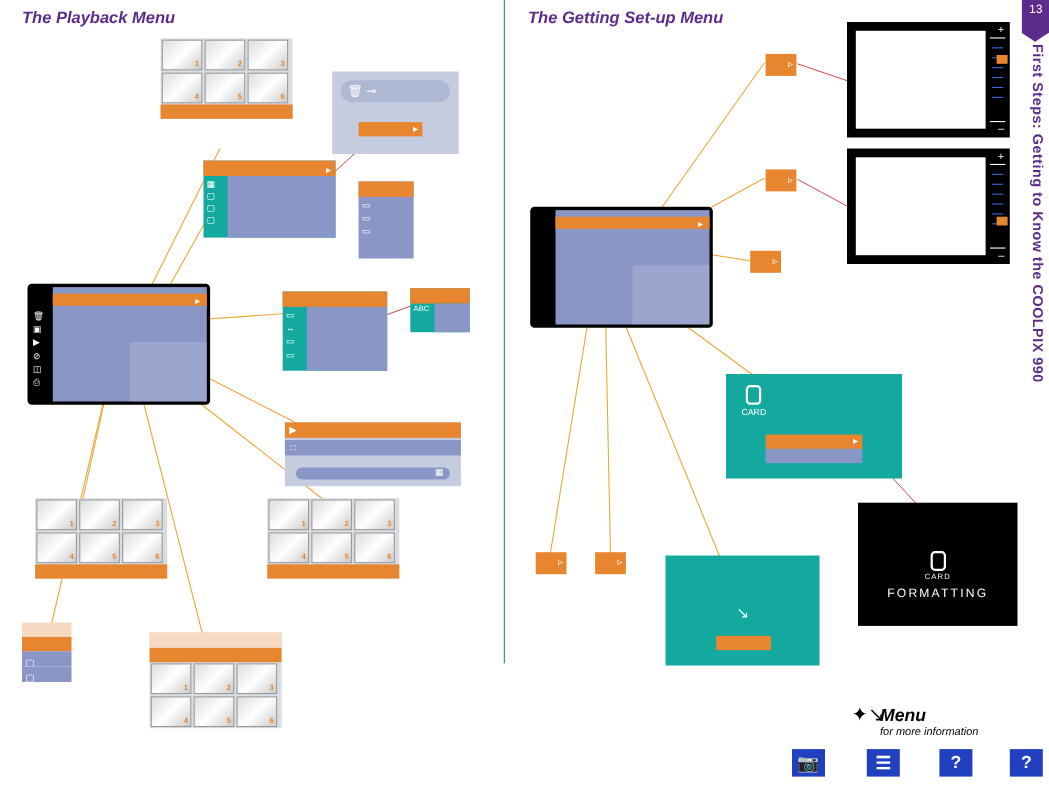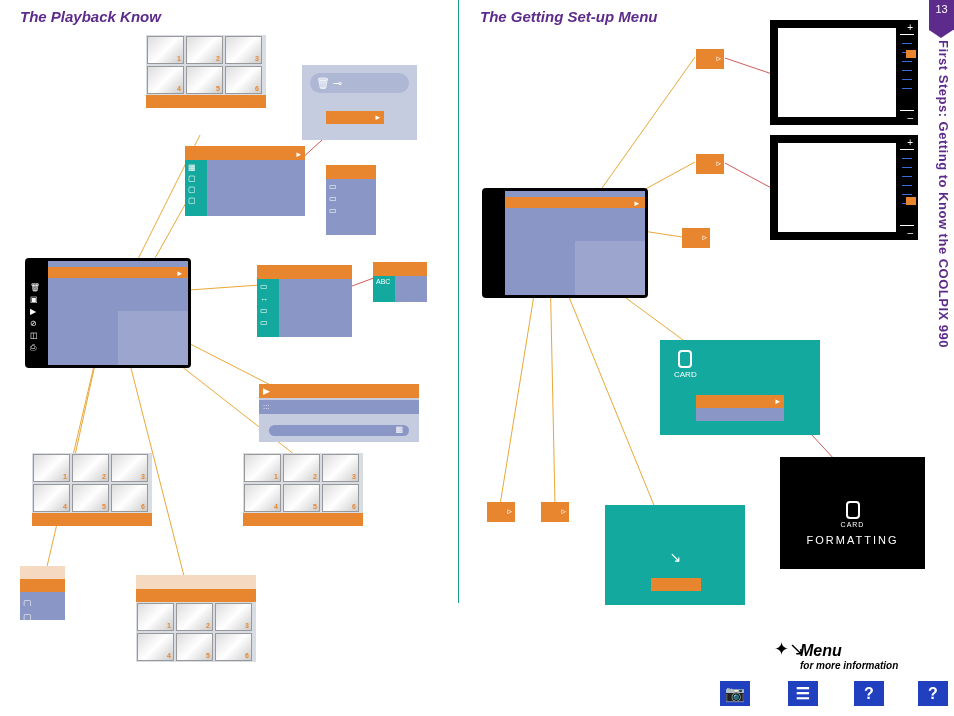--- a/index.html
+++ b/index.html
@@ -224,21 +224,20 @@
     position: absolute;
     top: 642px;
     left: 800px;
     font-size: 16px;
     font-style: italic;
   }
   .click-hint .sub {
     font-size: 10px;
     font-style: italic;
     display: block;
-    font-weight: bold;
   }
   .cursor-icon {
     position: absolute;
     top: 638px;
     left: 774px;
     font-size: 18px;
   }
   
   .nav-btn {
     position: absolute;
@@ -309,21 +308,21 @@
     <line x1="550" y1="265" x2="555" y2="505"></line>
     <line x1="560" y1="275" x2="660" y2="520"></line>
   </g>
   <g stroke="#c53030" stroke-width="0.8" fill="none">
     <line x1="725" y1="58" x2="775" y2="75"></line>
     <line x1="725" y1="163" x2="775" y2="190"></line>
     <line x1="798" y1="420" x2="835" y2="460"></line>
   </g>
 </svg>
 
-<div class="page-title title-left">The Playback Know</div>
+<div class="page-title title-left">The Playback Menu</div>
 <div class="page-title title-right">The Getting Set-up Menu</div>
 <div class="divider"></div>
 
 <div class="side-tab">
   <div class="side-tab-top">13</div>
   <div class="side-tab-text">First Steps: Getting to Know the COOLPIX 990</div>
 </div>
 
 <div class="main-lcd lcd-left">
   <div class="lcd-tab">

